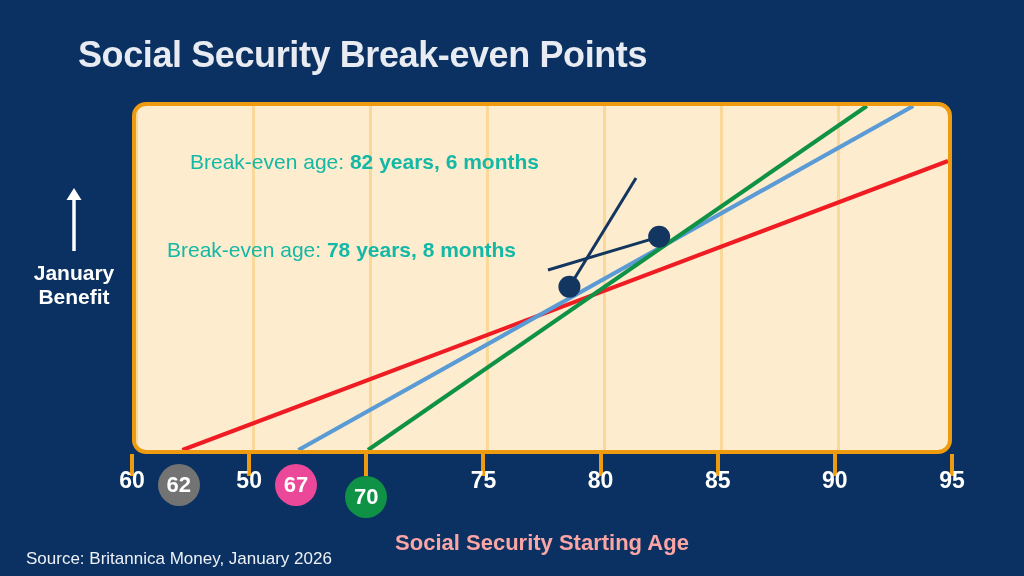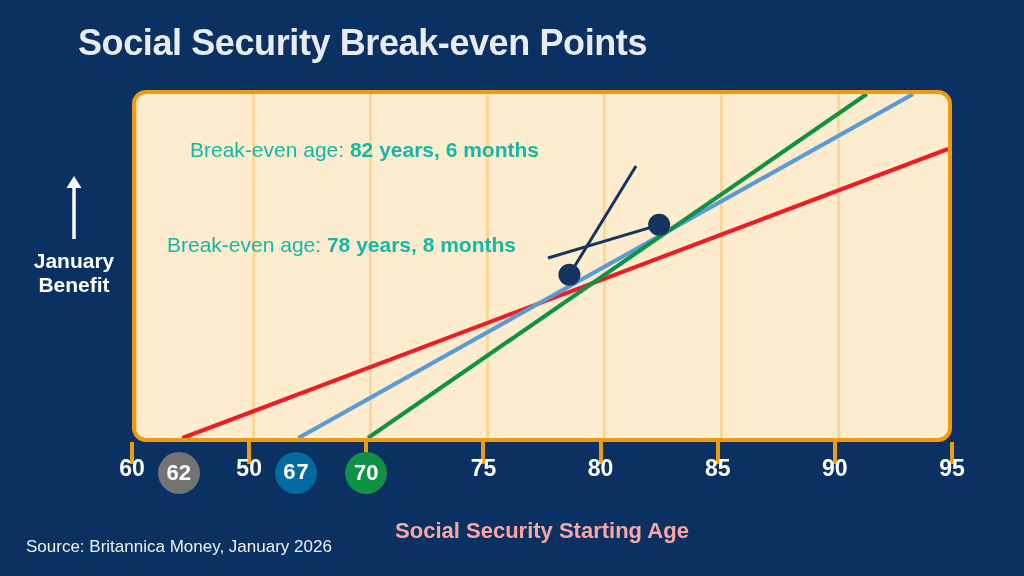--- a/index.html
+++ b/index.html
@@ -9,21 +9,21 @@
   body {
     width: 1024px;
     height: 576px;
     background: #0a3161;
     font-family: "Liberation Sans", sans-serif;
     overflow: hidden;
     position: relative;
   }
   #stage {
     position: absolute;
-    left: 0; top: 0;
+    left: 0; top: 12px;
     width: 1024px;
     height: 500px;
   }
 
   
   .chart-title {
     position: absolute;
     left: 78px;
     top: 22px;
     font-size: 36px;
@@ -129,21 +129,21 @@
   
   .annot {
     position: absolute;
     font-size: 21px;
     color: #14b8a6;
     white-space: nowrap;
   }
   .annot .lead { font-weight: normal; }
   .annot .val  { font-weight: bold; }
   .annot-1 { left: 190px; top: 138px; }
-  .annot-2 { left: 167px; top: 226px; margin-top: 7px; }
+  .annot-2 { left: 167px; top: 226px; }
 
   .leader-svg {
     position: absolute;
     left: 0; top: 0;
     width: 1024px;
     height: 576px;
     pointer-events: none;
   }
 
   
@@ -194,22 +194,22 @@
       <div class="tick-mark" style="left: 717.714px;"></div>
       <div class="tick-label" style="left: 717.714px;">85</div>
       <div class="tick-mark" style="left: 834.857px;"></div>
       <div class="tick-label" style="left: 834.857px;">90</div>
       <div class="tick-mark" style="left: 952px;"></div>
       <div class="tick-label" style="left: 952px;">95</div>
     </div>
 
   <div id="badges">
       <div class="age-badge" style="left: 178.857px; background: #737373;">62</div>
-      <div class="age-badge" style="left: 296px; background: #0369a1; font-family: Liberation Mono, monospace;">67</div>
-      <div class="age-badge" style="left: 366.286px; background: rgb(15, 146, 70);">70</div>
+      <div class="age-badge" style="left: 296px; background: #ec4899;">67</div>
+      <div class="age-badge" style="left: 366.286px; background: rgb(15, 146, 70); margin-top: 12px;">70</div>
     </div>
 
   <div class="x-axis-title">Social Security Starting Age</div>
 
   <div class="y-axis-block">
     <svg class="y-axis-arrow" width="20" height="66" viewBox="0 0 20 66">
       <line x1="10" y1="64" x2="10" y2="10" stroke="#ffffff" stroke-width="3.5"></line>
       <polygon points="10,1 2.5,13 17.5,13" fill="#ffffff"></polygon>
     </svg>
     <div class="y-axis-title">

